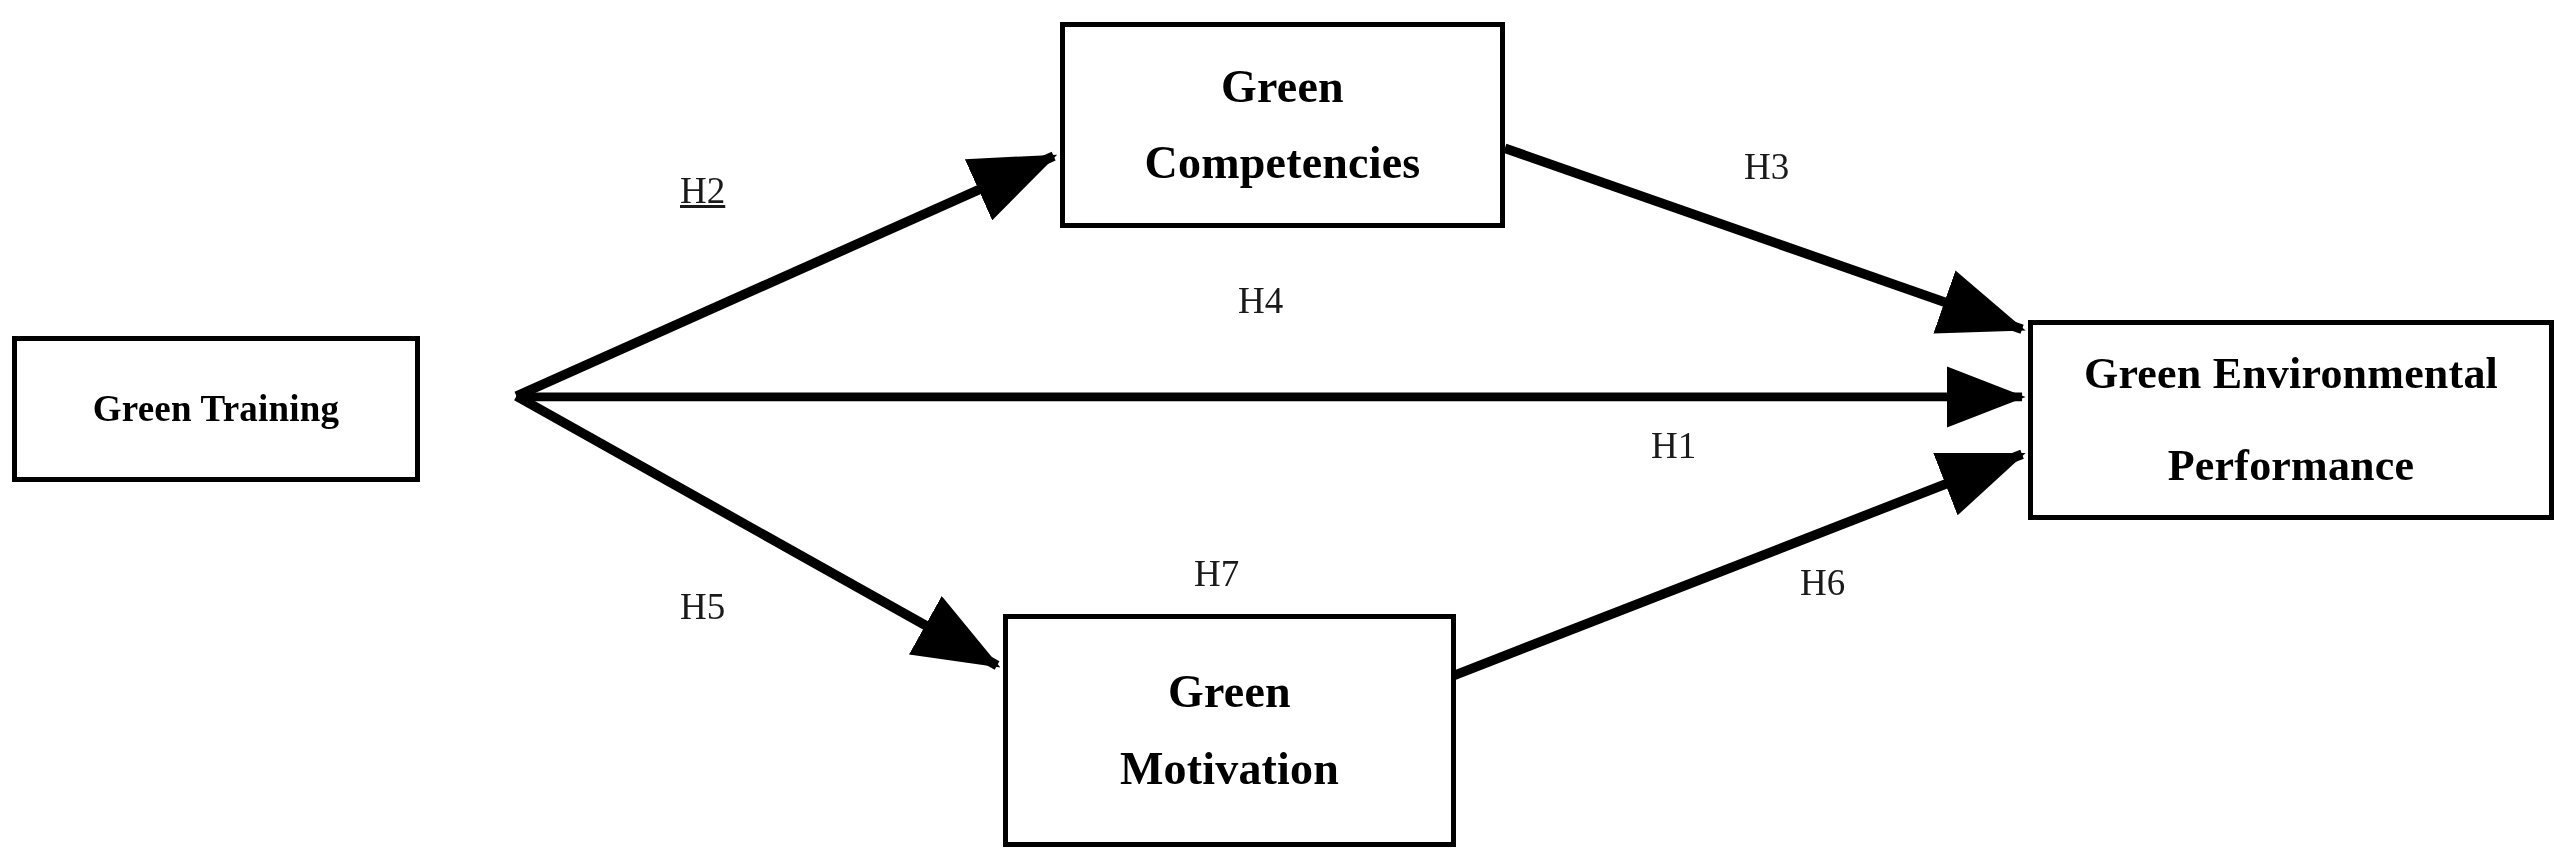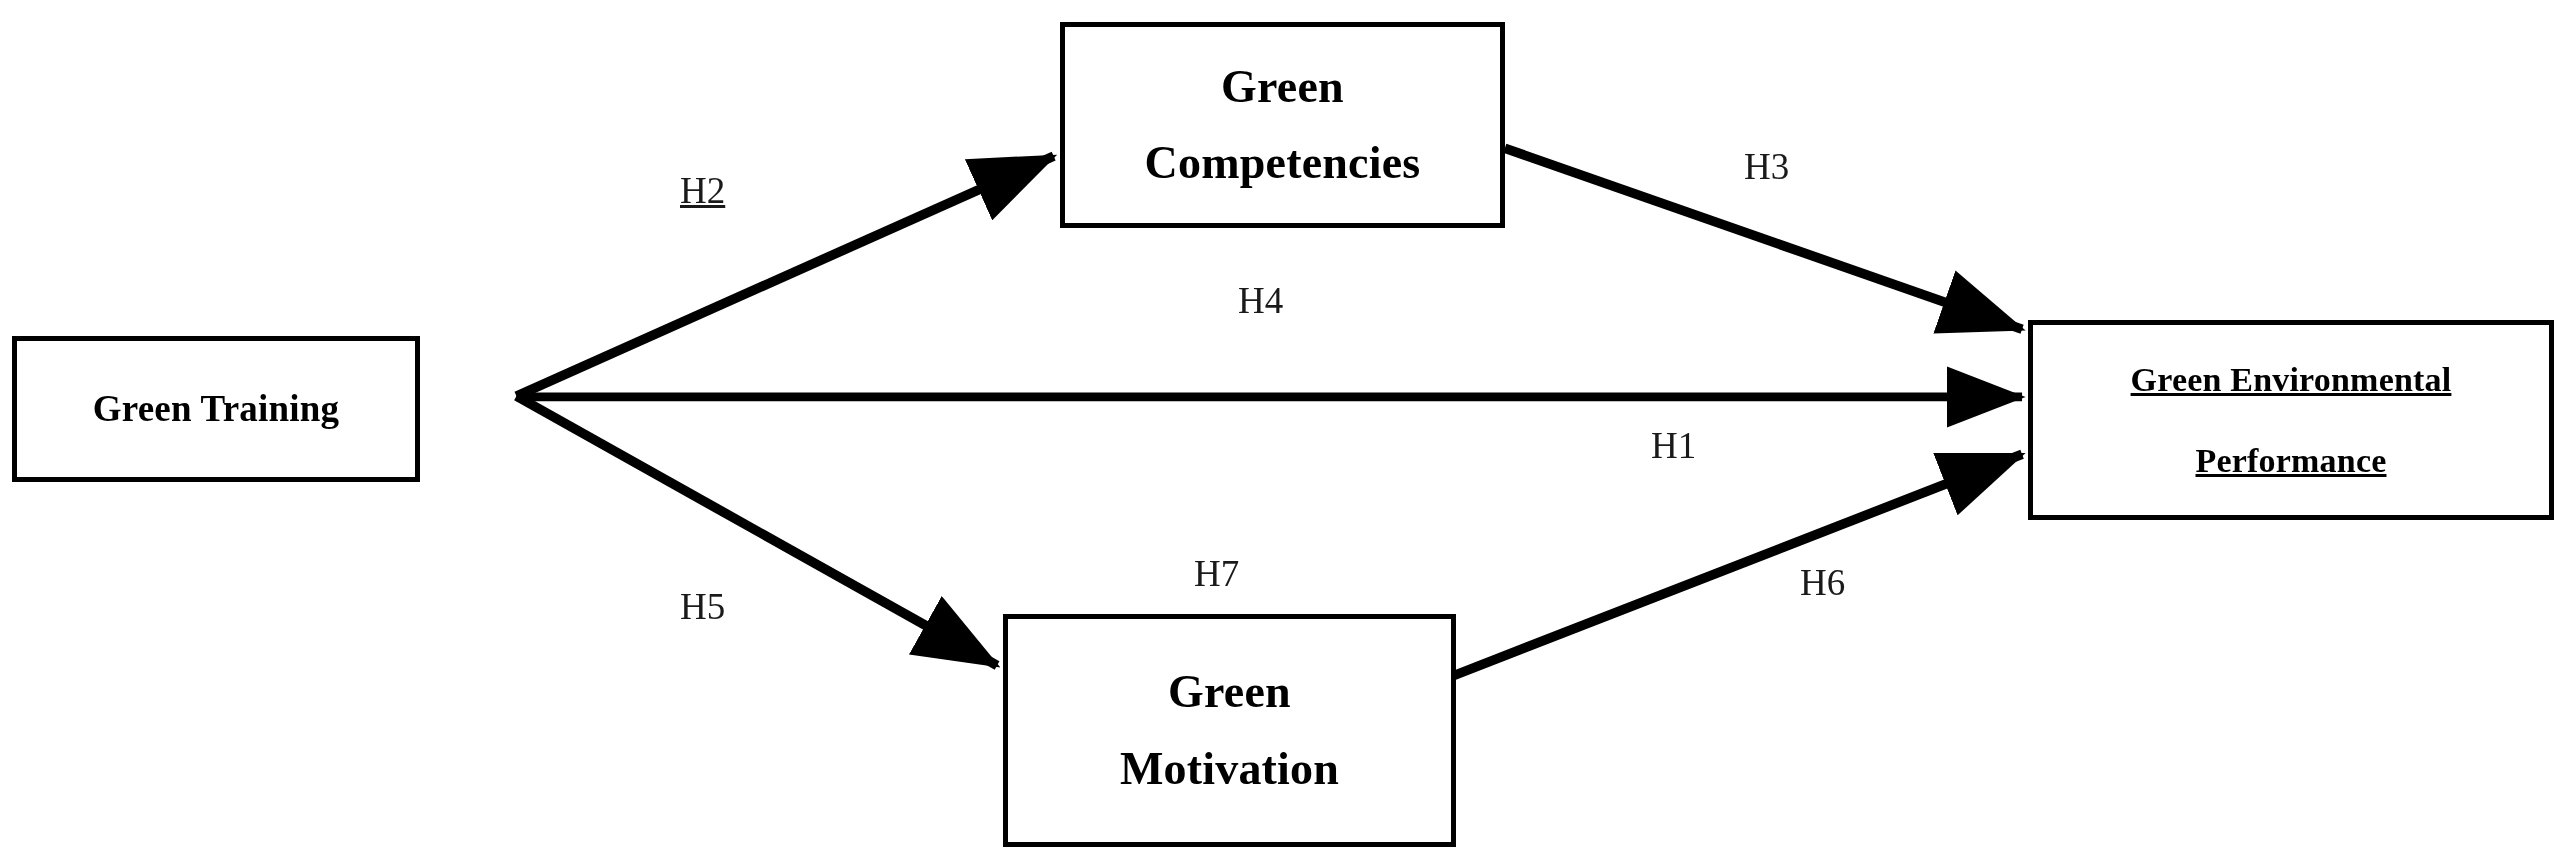--- a/index.html
+++ b/index.html
@@ -56,21 +56,21 @@
   #node-green-training .node-line { font-size: 37px; }
   #node-green-competencies {
     left: 1060px; top: 22px;  width: 445px; height: 206px;
   }
   #node-green-motivation {
     left: 1003px; top: 614px; width: 453px; height: 233px;
   }
   #node-green-environmental-performance {
     left: 2028px; top: 320px; width: 526px; height: 200px;
   }
-  #node-green-environmental-performance .node-line { font-size: 34px; text-decoration: underline; }
+  #node-green-environmental-performance .node-line { font-size: 44px; }
   #node-green-environmental-performance .node-line + .node-line { margin-top: 45px; }
 
   .edge-label {
     position: absolute;
     font-size: 37px;
     font-weight: normal;
     line-height: 1;
     white-space: nowrap;
     z-index: 6;
     color: #1a1a1a;

